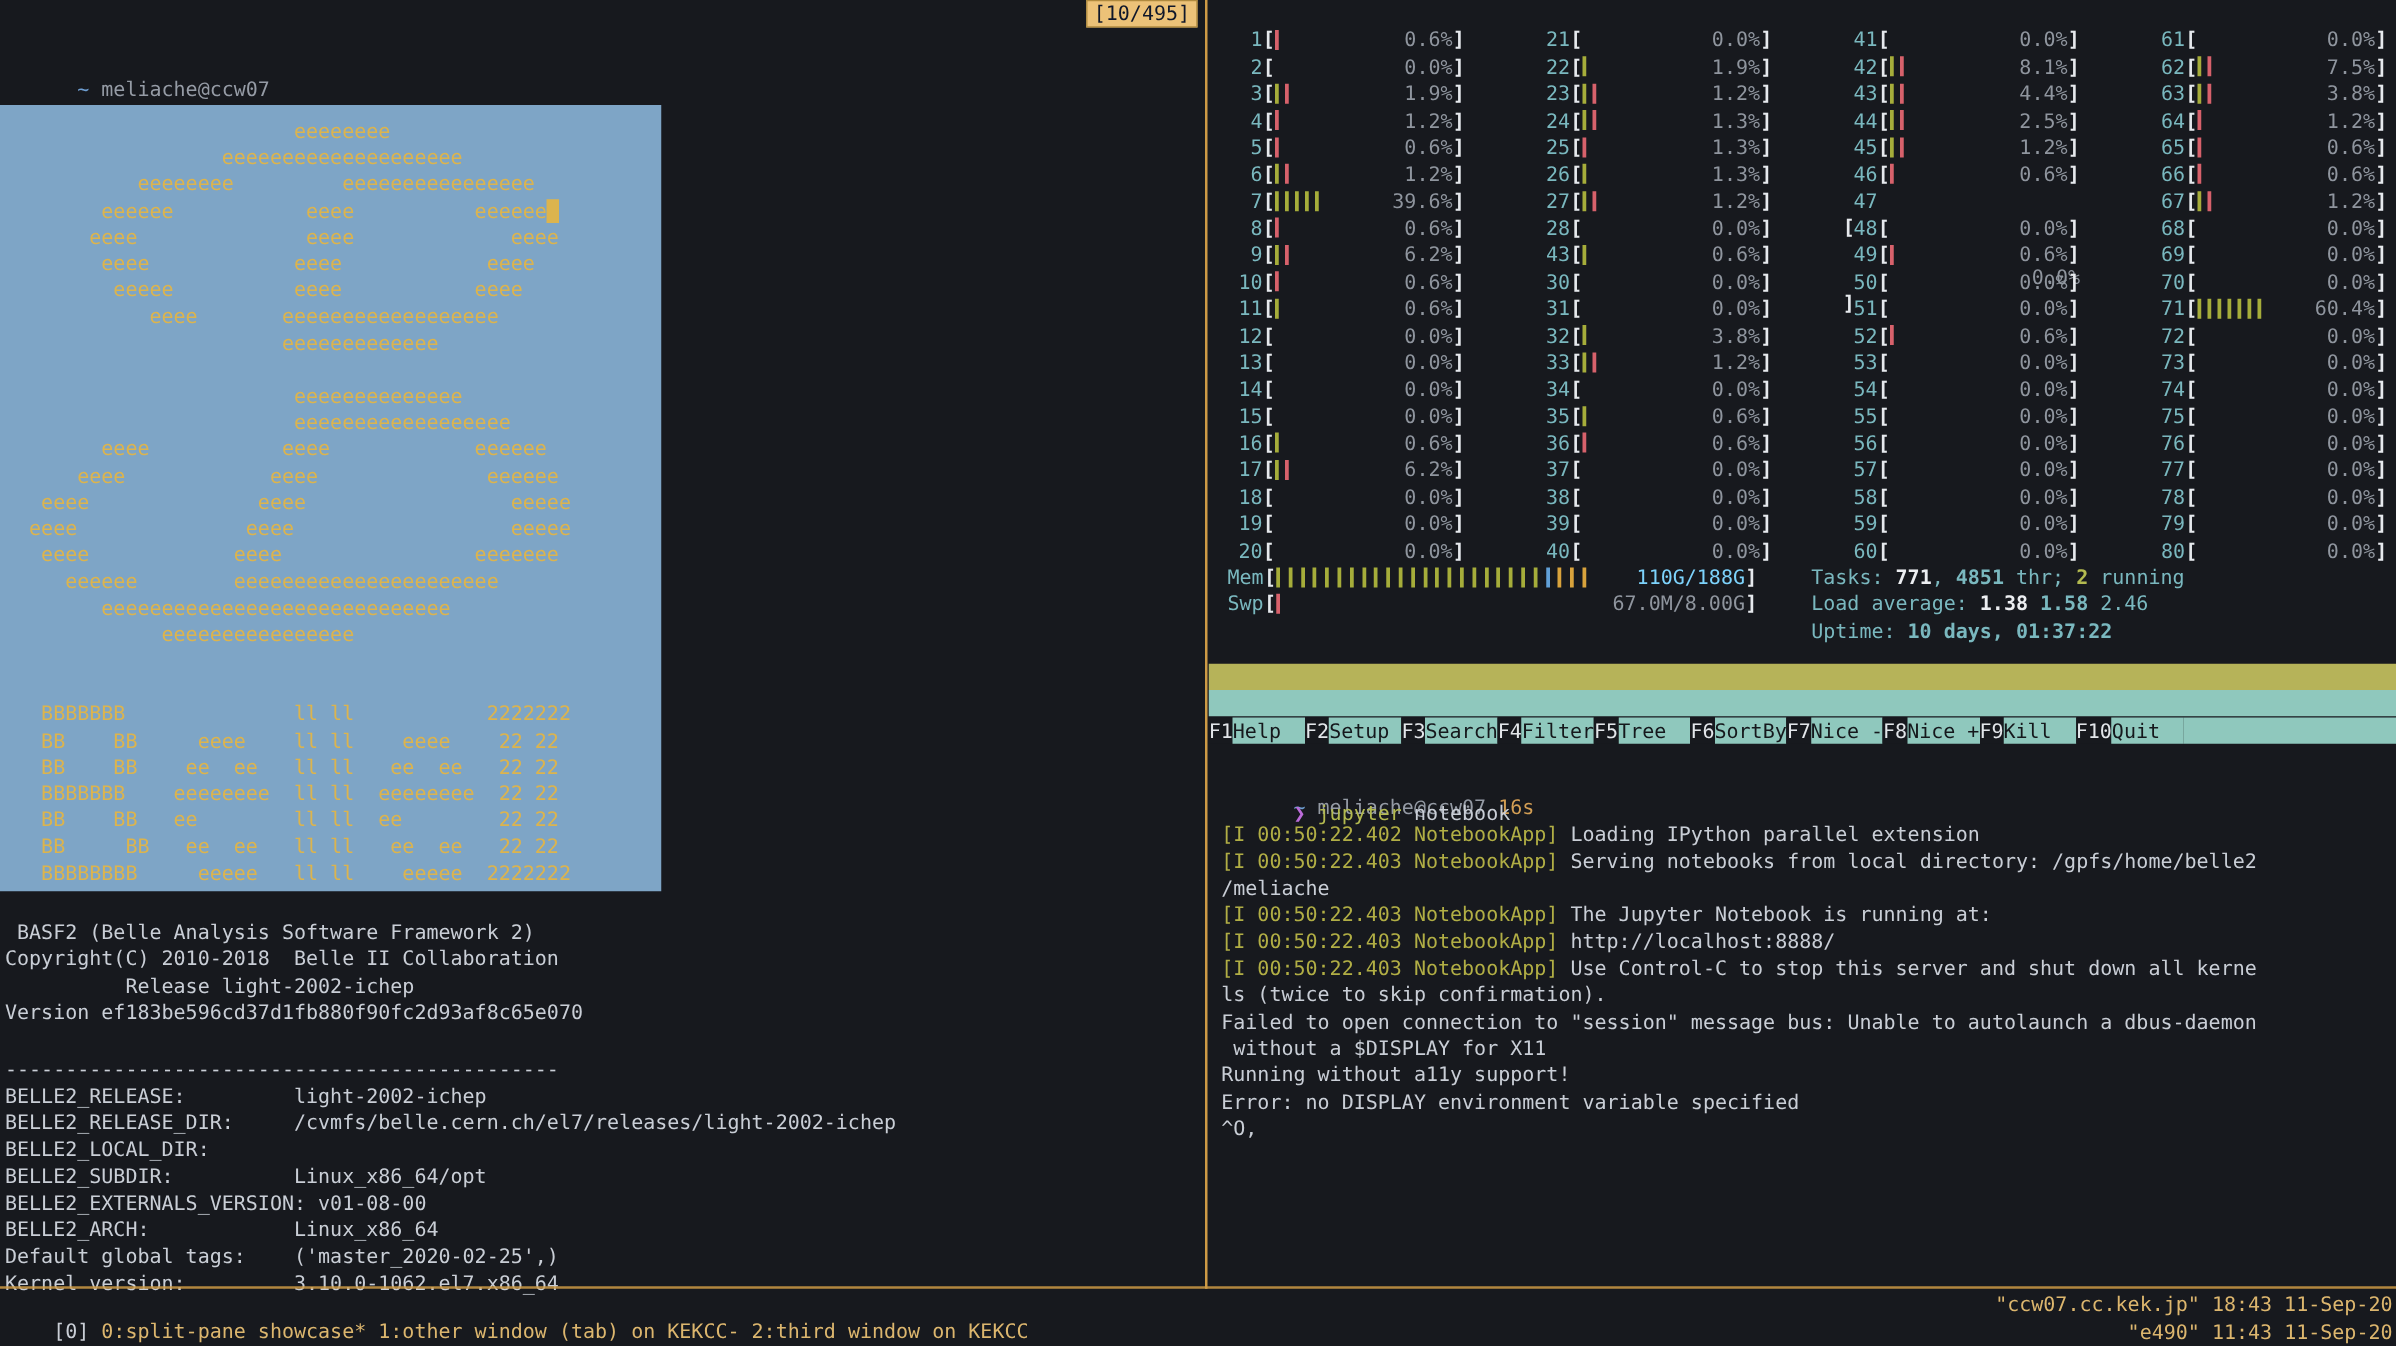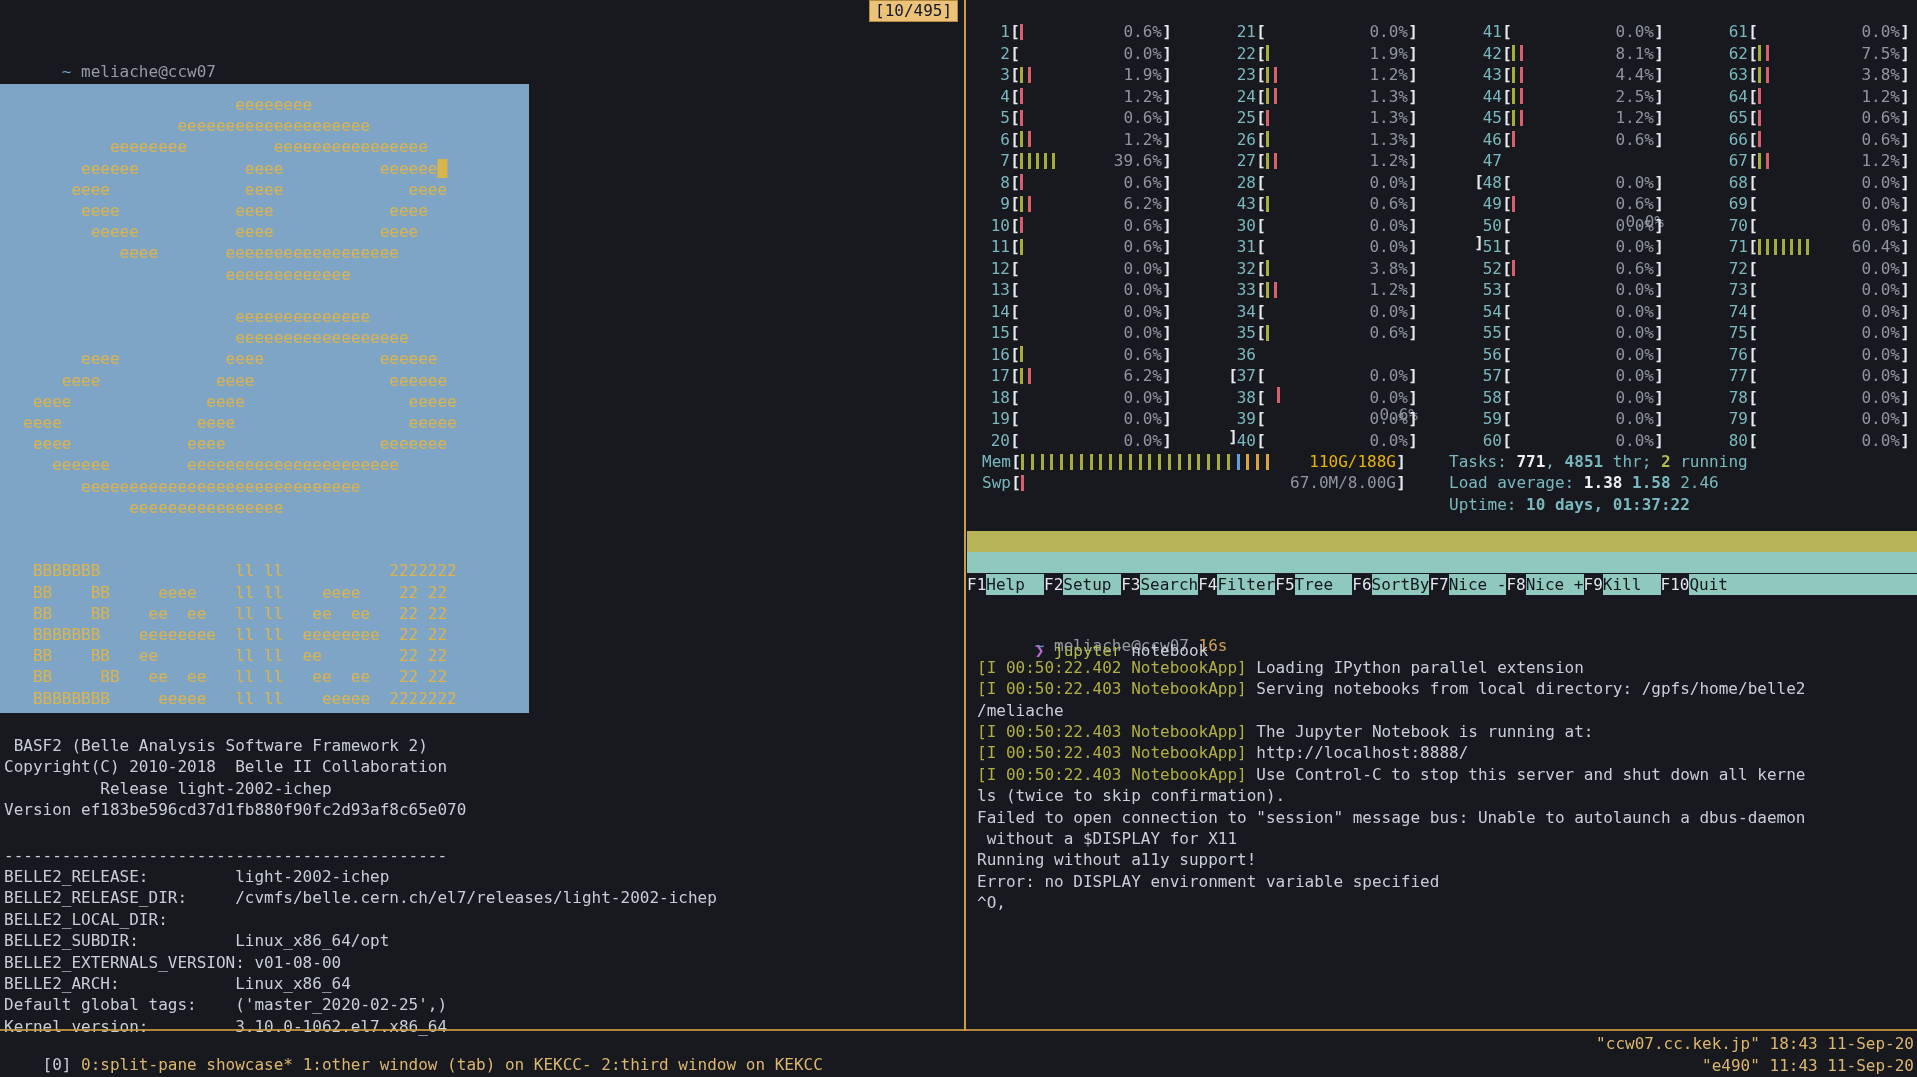--- a/index.html
+++ b/index.html
@@ -18,21 +18,21 @@
   .bluebox{position:absolute;left:0;top:84px;width:529px;height:629px;background:#7ea5c6;}
   .art{position:absolute;left:4px;top:10px;color:#dcb44e;line-height:21.2px;white-space:pre;}
   .infoblock{white-space:pre;color:#c9ced6;}
   
   .c-fg{color:#c9ced6;} .c-dim{color:#959ba5;} .c-gray{color:#8f959e;}
   .c-cyan{color:#7ab8bf;} .c-bcyan{color:#7ab8bf;font-weight:bold;}
   .c-bwhite{color:#eceef1;font-weight:bold;}
   .c-yel{color:#dcb66e;} .c-blue{color:#6f9fd3;} .c-mag{color:#bb6bd9;}
   .c-cmd{color:#b3ba50;} .c-olive{color:#b1ae45;} .c-amber{color:#d39e54;}
   .c-bgreen{color:#b3ba50;font-weight:bold;}
-  .c-memtxt{color:#eab308;}
+  .c-memtxt{color:#7dd3fc;}
   .sp1{margin-left:9.63px;}
   
   .meter{position:absolute;display:flex;width:190px;height:21px;white-space:pre;}
   .meter .num{width:28px;text-align:right;color:#7ab8bf;flex:none;}
   .meter .brk{width:10px;text-align:center;color:#e6e9ed;font-weight:bold;flex:none;}
   .meter .barzone{position:relative;flex:none;width:92px;height:18px;align-self:center;}
   .meter .pct{flex:1;text-align:right;color:#8f959e;}
   .wmeter{position:absolute;display:flex;width:424px;height:21px;white-space:pre;}
   .wmeter .lbl{width:29px;color:#7ab8bf;flex:none;}
   .wmeter .brk{width:10px;text-align:center;color:#e6e9ed;font-weight:bold;flex:none;}
@@ -148,21 +148,21 @@
         <div class="meter" style="left: 261px; top: 128.5px;"><span class="num">26</span><span class="brk">[</span><span class="barzone"><i style="left: 0px; background: rgb(166, 173, 58);"></i></span><span class="pct">1.3%</span><span class="brk">]</span></div>
         <div class="meter" style="left: 261px; top: 150px;"><span class="num">27</span><span class="brk">[</span><span class="barzone"><i style="left: 0px; background: rgb(166, 173, 58);"></i><i style="left: 8px; background: rgb(215, 97, 107);"></i></span><span class="pct">1.2%</span><span class="brk">]</span></div>
         <div class="meter" style="left: 261px; top: 171.5px;"><span class="num">28</span><span class="brk">[</span><span class="barzone"></span><span class="pct">0.0%</span><span class="brk">]</span></div>
         <div class="meter" style="left: 261px; top: 193px;"><span class="num">43</span><span class="brk">[</span><span class="barzone"><i style="left: 0px; background: rgb(166, 173, 58);"></i></span><span class="pct">0.6%</span><span class="brk">]</span></div>
         <div class="meter" style="left: 261px; top: 214.5px;"><span class="num">30</span><span class="brk">[</span><span class="barzone"></span><span class="pct">0.0%</span><span class="brk">]</span></div>
         <div class="meter" style="left: 261px; top: 236px;"><span class="num">31</span><span class="brk">[</span><span class="barzone"></span><span class="pct">0.0%</span><span class="brk">]</span></div>
         <div class="meter" style="left: 261px; top: 257.5px;"><span class="num">32</span><span class="brk">[</span><span class="barzone"><i style="left: 0px; background: rgb(166, 173, 58);"></i></span><span class="pct">3.8%</span><span class="brk">]</span></div>
         <div class="meter" style="left: 261px; top: 279px;"><span class="num">33</span><span class="brk">[</span><span class="barzone"><i style="left: 0px; background: rgb(166, 173, 58);"></i><i style="left: 8px; background: rgb(215, 97, 107);"></i></span><span class="pct">1.2%</span><span class="brk">]</span></div>
         <div class="meter" style="left: 261px; top: 300.5px;"><span class="num">34</span><span class="brk">[</span><span class="barzone"></span><span class="pct">0.0%</span><span class="brk">]</span></div>
         <div class="meter" style="left: 261px; top: 322px;"><span class="num">35</span><span class="brk">[</span><span class="barzone"><i style="left: 0px; background: rgb(166, 173, 58);"></i></span><span class="pct">0.6%</span><span class="brk">]</span></div>
-        <div class="meter" style="left: 261px; top: 343.5px; flex-direction: column;"><span class="num">36</span><span class="brk">[</span><span class="barzone"><i style="left: 0px; background: rgb(215, 97, 107);"></i></span><span class="pct">0.6%</span><span class="brk">]</span></div>
+        <div class="meter" style="left: 261px; top: 343.5px;"><span class="num">36</span><span class="brk">[</span><span class="barzone"><i style="left: 0px; background: rgb(215, 97, 107);"></i></span><span class="pct">0.6%</span><span class="brk">]</span></div>
         <div class="meter" style="left: 261px; top: 365px;"><span class="num">37</span><span class="brk">[</span><span class="barzone"></span><span class="pct">0.0%</span><span class="brk">]</span></div>
         <div class="meter" style="left: 261px; top: 386.5px;"><span class="num">38</span><span class="brk">[</span><span class="barzone"></span><span class="pct">0.0%</span><span class="brk">]</span></div>
         <div class="meter" style="left: 261px; top: 408px;"><span class="num">39</span><span class="brk">[</span><span class="barzone"></span><span class="pct">0.0%</span><span class="brk">]</span></div>
         <div class="meter" style="left: 261px; top: 429.5px;"><span class="num">40</span><span class="brk">[</span><span class="barzone"></span><span class="pct">0.0%</span><span class="brk">]</span></div>
         <div class="meter" style="left: 507px; top: 21px;"><span class="num">41</span><span class="brk">[</span><span class="barzone"></span><span class="pct">0.0%</span><span class="brk">]</span></div>
         <div class="meter" style="left: 507px; top: 42.5px;"><span class="num">42</span><span class="brk">[</span><span class="barzone"><i style="left: 0px; background: rgb(166, 173, 58);"></i><i style="left: 8px; background: rgb(215, 97, 107);"></i></span><span class="pct">8.1%</span><span class="brk">]</span></div>
         <div class="meter" style="left: 507px; top: 64px;"><span class="num">43</span><span class="brk">[</span><span class="barzone"><i style="left: 0px; background: rgb(166, 173, 58);"></i><i style="left: 8px; background: rgb(215, 97, 107);"></i></span><span class="pct">4.4%</span><span class="brk">]</span></div>
         <div class="meter" style="left: 507px; top: 85.5px;"><span class="num">44</span><span class="brk">[</span><span class="barzone"><i style="left: 0px; background: rgb(166, 173, 58);"></i><i style="left: 8px; background: rgb(215, 97, 107);"></i></span><span class="pct">2.5%</span><span class="brk">]</span></div>
         <div class="meter" style="left: 507px; top: 107px;"><span class="num">45</span><span class="brk">[</span><span class="barzone"><i style="left: 0px; background: rgb(166, 173, 58);"></i><i style="left: 8px; background: rgb(215, 97, 107);"></i></span><span class="pct">1.2%</span><span class="brk">]</span></div>
         <div class="meter" style="left: 507px; top: 128.5px;"><span class="num">46</span><span class="brk">[</span><span class="barzone"><i style="left: 0px; background: rgb(215, 97, 107);"></i></span><span class="pct">0.6%</span><span class="brk">]</span></div>

